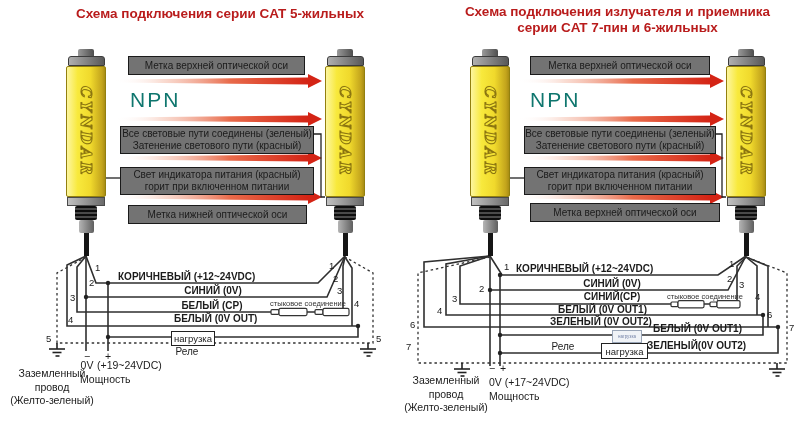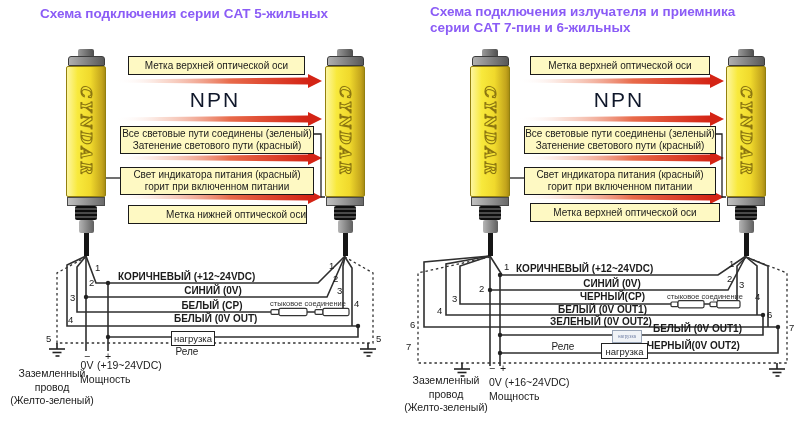--- a/index.html
+++ b/index.html
@@ -1,23 +1,23 @@
 <!DOCTYPE html>
 <html><head>
 <meta charset="utf-8">
 <style>
   html,body { margin:0; padding:0; background:#fff; }
   #page { position:relative; width:800px; height:429px; background:#fff;
           font-family:"Liberation Sans", sans-serif; color:#1b1b1b; overflow:hidden; }
   #wires { position:absolute; left:0; top:0; }
 
   .t   { position:absolute; white-space:nowrap; }
-  .ttl { font-size:13.5px; font-weight:600; color:#8b5cf6; }
-  .npn { font-size:21px; letter-spacing:2px; text-align:center; color:#0f172a; }
-  .bx  { position:absolute; background:#fef9c3; border:1.4px solid #1a1a1a;
+  .ttl { font-size:13.5px; font-weight:600; text-align:center; color:#b91c1c; }
+  .npn { font-size:21px; letter-spacing:2px; color:#0f766e; }
+  .bx  { position:absolute; background:#737373; border:1.4px solid #1a1a1a;
          display:flex; flex-direction:column; align-items:center; justify-content:center;
          font-size:10px; line-height:12px; text-align:center; white-space:nowrap; }
   .rl  { font-size:10px; font-weight:700; text-align:center; }
   .sp  { font-size:7.5px; color:#333; text-align:center; }
   .pin { font-size:9.5px; }
   .pw  { font-size:10.5px; }
   .gc  { font-size:10.5px; text-align:center; line-height:13.5px; }
   .capt{ font-size:10.5px; text-align:center; }
   .loadbox { position:absolute; background:#fff; border:1.3px solid #222;
              display:flex; align-items:center; justify-content:center; font-size:9.5px; }
@@ -195,21 +195,21 @@
   </div>
   <div class="t npn" style="left:130px; top:88px; width:170px;">NPN</div>
   <div class="bx" style="left:120px; top:126px; width:192px; height:26px;">
     <span>Все световые пути соединены (зеленый)</span>
     <span>Затенение светового пути (красный)</span>
   </div>
   <div class="bx" style="left:120px; top:167px; width:192px; height:26px;">
     <span>Свет индикатора питания (красный)</span>
     <span>горит при включенном питании</span>
   </div>
-  <div class="bx" style="left:128px; top:205px; width:177px; height:17px;align-items:flex-end;">
+  <div class="bx" style="left:128px; top:205px; width:177px; height:17px;">
     <span>Метка нижней оптической оси</span>
   </div>
 
   <div class="t rl" style="left:118px; top:271px; width:124px;">КОРИЧНЕВЫЙ (+12~24VDC)</div>
   <div class="t rl" style="left:183px; top:285px; width:60px;">СИНИЙ (0V)</div>
   <div class="t rl" style="left:180px; top:300px; width:64px;">БЕЛЫЙ (CP)</div>
   <div class="t rl" style="left:166px; top:313px; width:74px;padding-left:8px;">БЕЛЫЙ (0V  OUT)</div>
   <div class="t sp" style="left:262px; top:299px; width:92px;">стыковое соединение</div>
 
   <div class="loadbox" style="left:171px; top:331px; width:42px; height:13px;">
@@ -278,25 +278,25 @@
   <div class="bx" style="left:524px; top:167px; width:190px; height:26px;">
     <span>Свет индикатора питания (красный)</span>
     <span>горит при включенном питании</span>
   </div>
   <div class="bx" style="left:530px; top:203px; width:188px; height:17px;">
     <span>Метка верхней оптической оси</span>
   </div>
 
   <div class="t rl" style="left:516px; top:263px; width:124px;">КОРИЧНЕВЫЙ (+12~24VDC)</div>
   <div class="t rl" style="left:582px; top:278px; width:60px;">СИНИЙ (0V)</div>
-  <div class="t rl" style="left:580px; top:291px; width:64px;">ЧЕРНЫЙ(CP)</div>
+  <div class="t rl" style="left:580px; top:291px; width:64px;">СИНИЙ(CP)</div>
   <div class="t rl" style="left:558px; top:304px; width:80px;">БЕЛЫЙ (0V  OUT1)</div>
   <div class="t rl" style="left:550px; top:316px; width:90px;">ЗЕЛЕНЫЙ (0V  OUT2)</div>
   <div class="t rl" style="left:653px; top:323px; width:82px;">БЕЛЫЙ (0V  OUT1)</div>
-  <div class="t rl" style="left:647px; top:340px; width:86px;">ЧЕРНЫЙ(0V  OUT2)</div>
+  <div class="t rl" style="left:647px; top:340px; width:86px;">ЗЕЛЕНЫЙ(0V  OUT2)</div>
   <div class="t sp" style="left:664px; top:292px; width:82px;">стыковое соединение</div>
 
   <div class="loadbox small" style="left:612px; top:330px; width:28px; height:11px;">
     <span>нагрузка</span>
   </div>
   <div class="loadbox" style="left:601px; top:343px; width:45px; height:14px;">
     <span>нагрузка</span>
   </div>
   <div class="t relay" style="left:544px; top:341px; width:38px;">Реле</div>
 
@@ -308,21 +308,21 @@
   <div class="t pin" style="left:406px; top:341px;">7</div>
   <div class="t pin" style="left:729px; top:258px;">1</div>
   <div class="t pin" style="left:727px; top:273px;">2</div>
   <div class="t pin" style="left:739px; top:279px;">3</div>
   <div class="t pin" style="left:755px; top:291px;">4</div>
   <div class="t pin" style="left:767px; top:309px;">6</div>
   <div class="t pin" style="left:789px; top:322px;">7</div>
 
   <div class="t pw" style="left:486px; top:362px; width:12px; text-align:center;">−</div>
   <div class="t pw" style="left:497px; top:362px; width:12px; text-align:center;">+</div>
-  <div class="t pw" style="left:489px; top:376px; width:95px;">0V (+16~24VDC)</div>
+  <div class="t pw" style="left:489px; top:376px; width:95px;">0V (+17~24VDC)</div>
   <div class="t pw" style="left:489px; top:390px; width:60px;">Мощность</div>
 
   <div class="t gc" style="left:402px; top:374px; width:88px;">
     <div>Заземленный</div>
     <div>провод</div>
     <div>(Желто-зеленый)</div>
   </div>
 
 
 </div>

